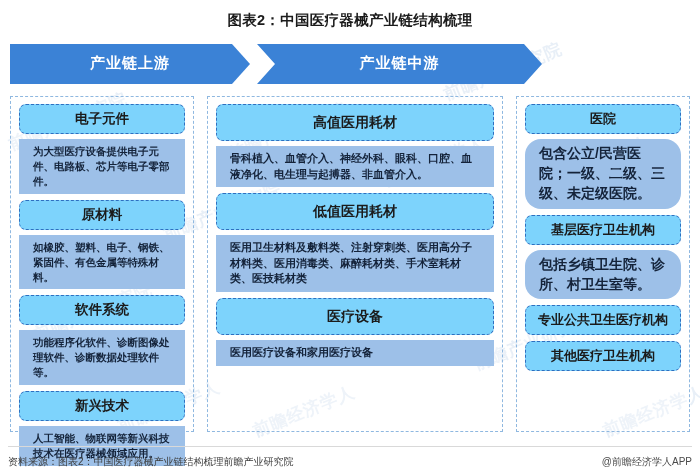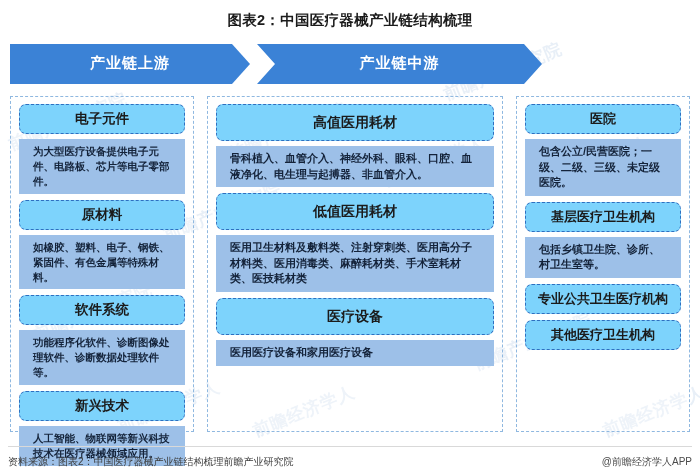--- a/index.html
+++ b/index.html
@@ -91,21 +91,21 @@
     background:#9dc0e8;
     color:#14233a;
     box-sizing:border-box;
     padding:5px 14px;
     margin-top:5px;
     line-height:1.42;
     font-weight:700;
   }
   .col.left  .desc-box{font-size:10.5px;}
   .col.mid   .desc-box{font-size:11px;}
-  .col.right .desc-box{font-size:11px;}
+  .col.right .desc-box{font-size:14px;border-radius:16px;}
 
   
   .footer-rule{
     position:absolute;left:8px;top:446px;width:684px;height:1px;
     background:#d9d9d9;z-index:3;
   }
   .footer{
     position:absolute;left:8px;top:453px;width:684px;height:18px;
     display:flex;align-items:center;justify-content:space-between;
     font-size:10px;color:#3b3b3b;z-index:3;

